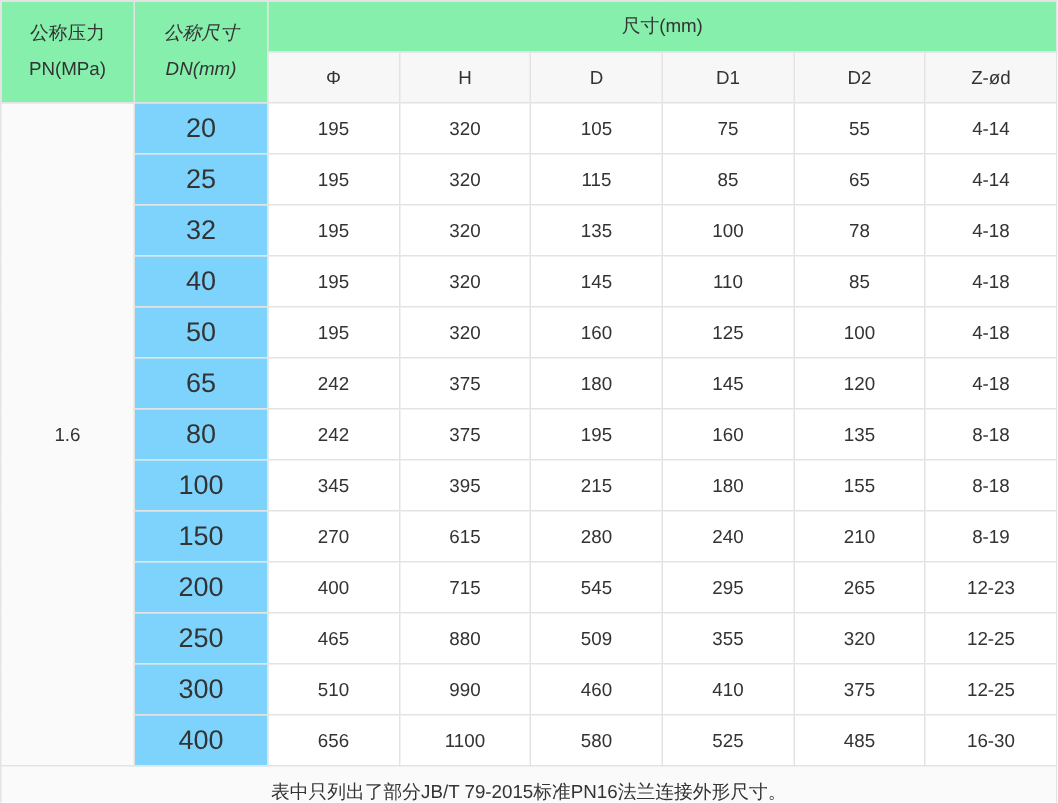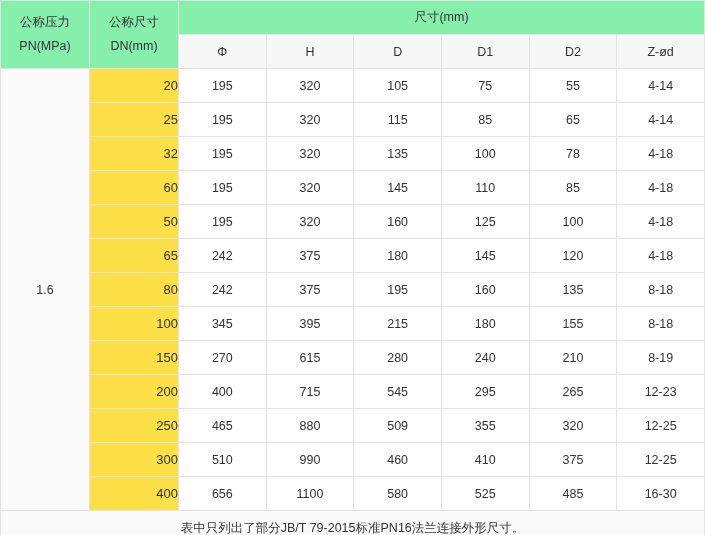--- a/index.html
+++ b/index.html
@@ -36,37 +36,37 @@
     width: 88px;
     line-height: 1.9;
     font-size: 12.5px;
     padding: 6px 0;
   }
   .hdr-dn {
     width: 88px;
     line-height: 1.9;
     font-size: 12.5px;
     padding: 6px 0;
+    font-style: italic;
   }
   .hdr-dim {
     font-size: 12.5px;
     height: 30px;
   }
   .sub-hdr td {
     height: 33px;
     background: #f7f7f7;
   }
   td.pn-cell {
     background: #fafafa;
     font-size: 12.5px;
   }
   td.dn-cell {
-    background: #fde047;
-    font-size: 13px;
-    text-align: right;
+    background: #7dd3fc;
+    font-size: 18px;
   }
   td.data-cell {
     background: #ffffff;
     font-size: 12.5px;
   }
   tr.note-row td {
     background: #fafafa;
     height: 34px;
     font-size: 12.5px;
     color: #333333;
@@ -121,21 +121,21 @@
     <tr>
       <td class="dn-cell">32</td>
       <td class="data-cell">195</td>
       <td class="data-cell">320</td>
       <td class="data-cell">135</td>
       <td class="data-cell">100</td>
       <td class="data-cell">78</td>
       <td class="data-cell">4-18</td>
     </tr>
     <tr>
-      <td class="dn-cell">60</td>
+      <td class="dn-cell">40</td>
       <td class="data-cell">195</td>
       <td class="data-cell">320</td>
       <td class="data-cell">145</td>
       <td class="data-cell">110</td>
       <td class="data-cell">85</td>
       <td class="data-cell">4-18</td>
     </tr>
     <tr>
       <td class="dn-cell">50</td>
       <td class="data-cell">195</td>

